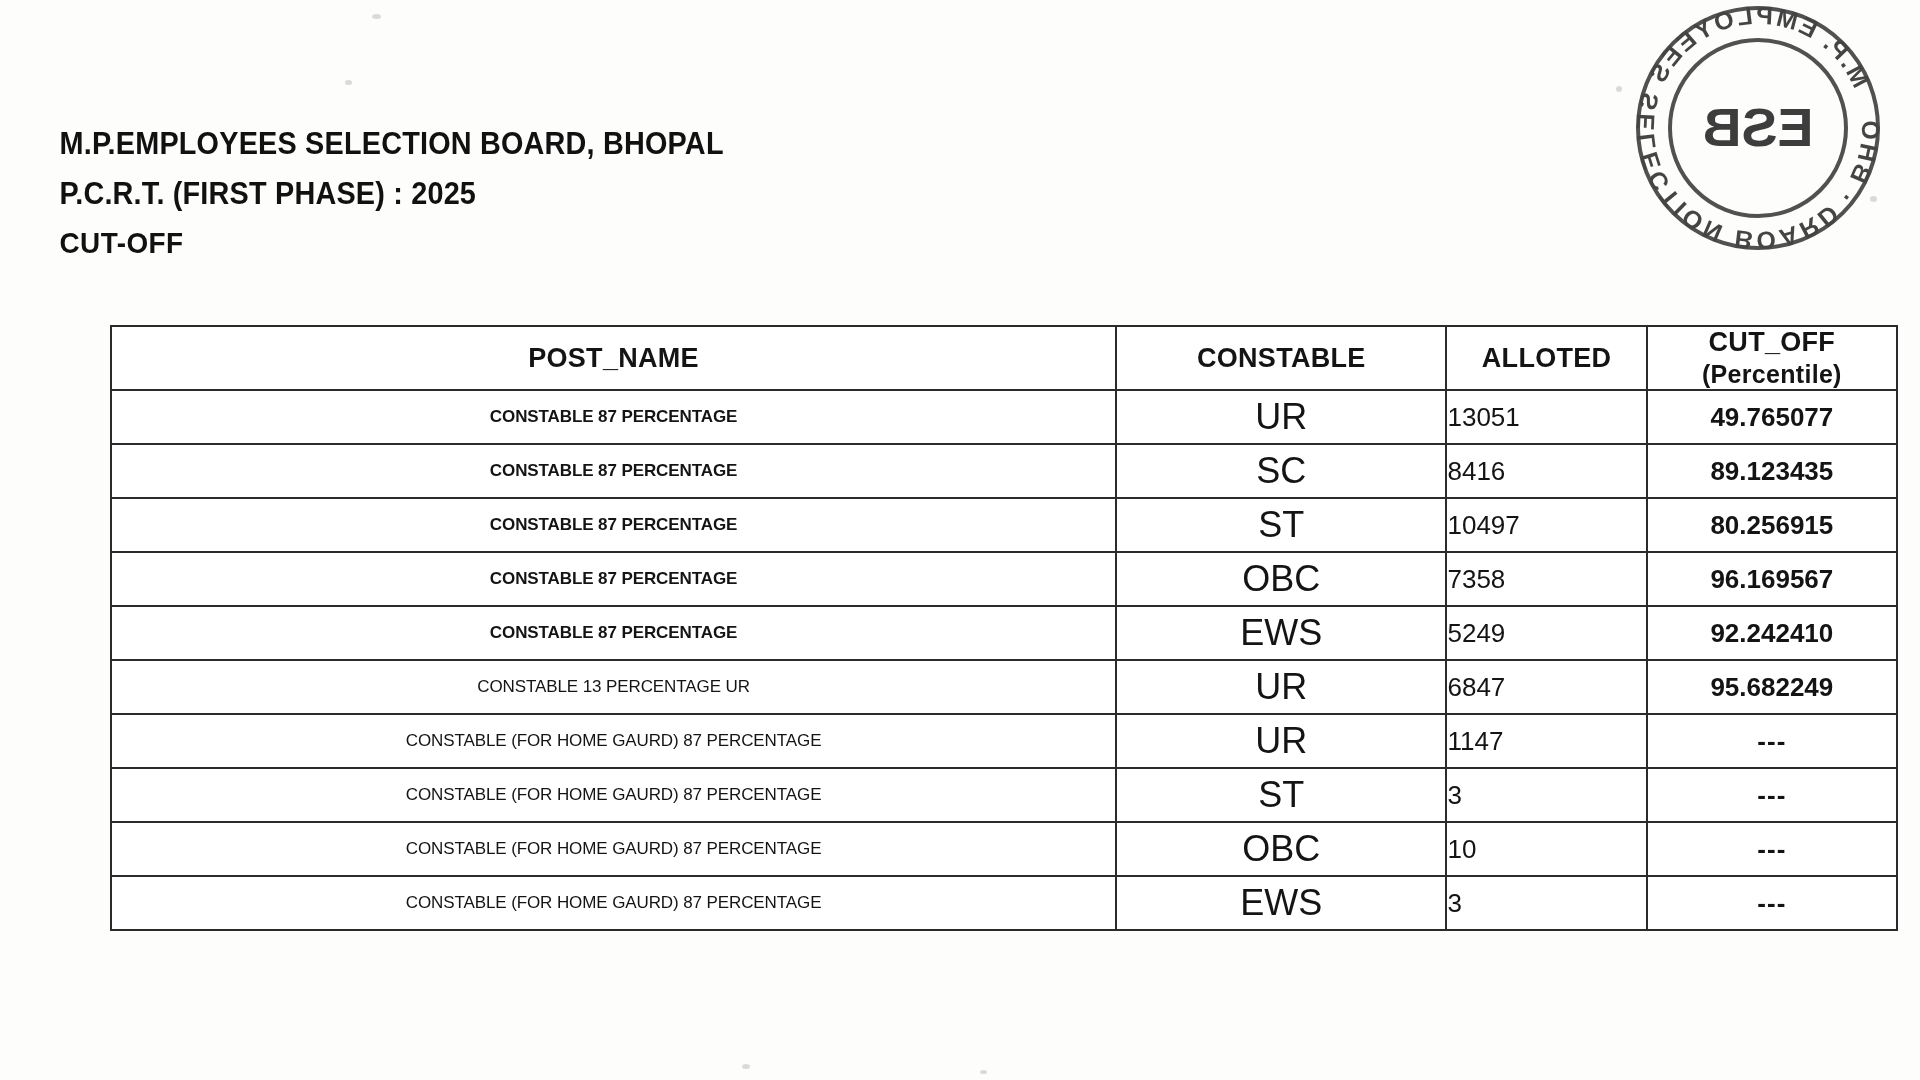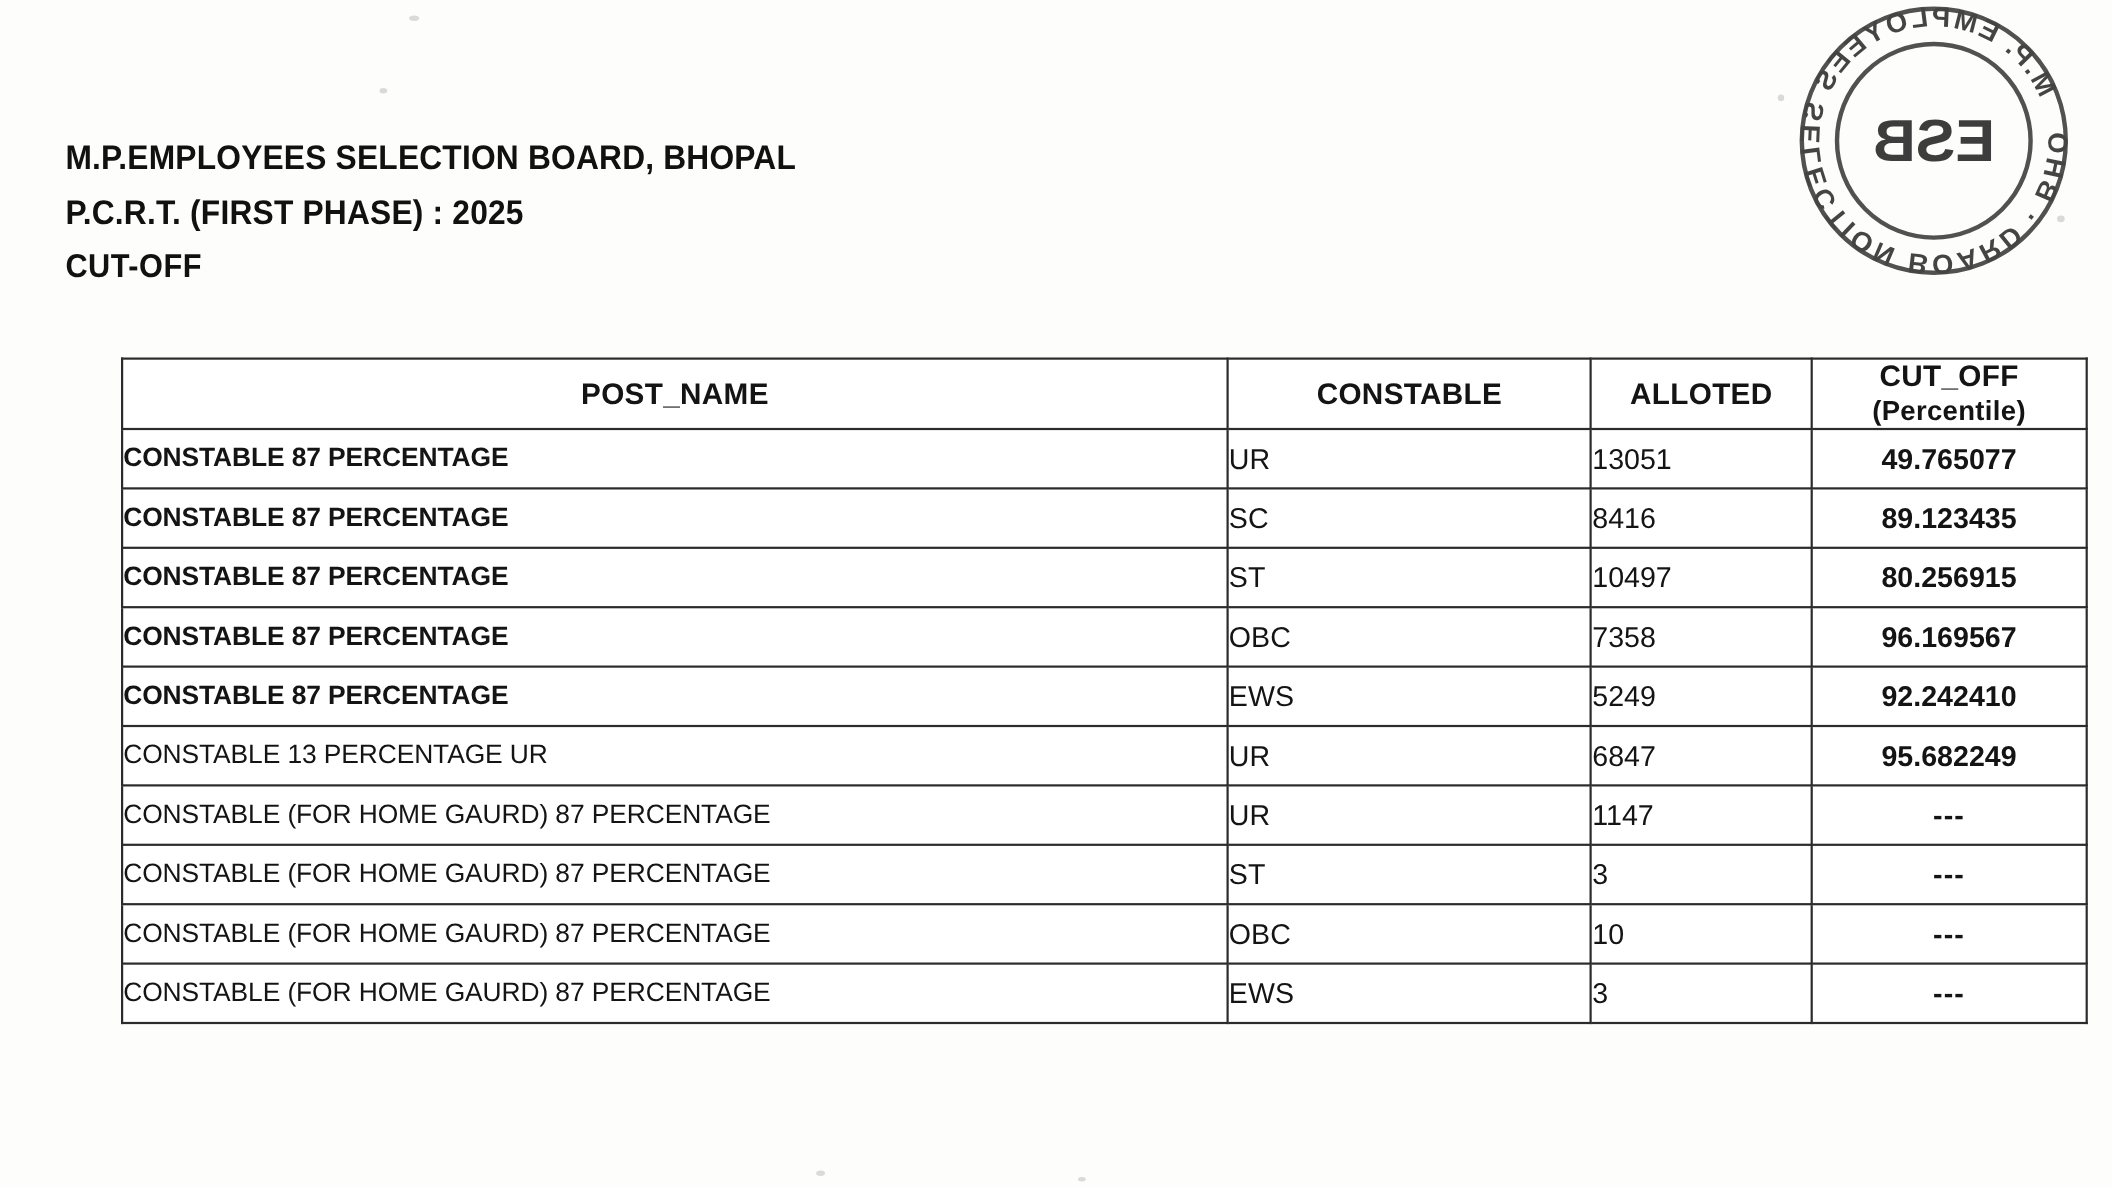--- a/index.html
+++ b/index.html
@@ -110,37 +110,37 @@
     margin-top: 2px;
     text-align: center;
   }
 
   col.c-post    { width: 1004px; }
   col.c-cat     { width: 330px; }
   col.c-allot   { width: 200px; }
   col.c-cut     { width: 250px; }
 
   td.post {
-    text-align: left;
+    text-align: center;
     padding-left: 10px;
-    font-size: 24px;
+    font-size: 17px;
     white-space: nowrap;
     letter-spacing: -.1px;
   }
   td.post.strong {
     font-weight: bold;
     color: #0c0c0c;
   }
   td.post.light {
     font-weight: normal;
     color: #2a2a2a;
   }
   td.cat {
-    text-align: left;
-    font-size: 26px;
+    text-align: center;
+    font-size: 36px;
     color: #1a1a1a;
   }
   td.allot {
     text-align: left;
     font-size: 26px;
     color: #1a1a1a;
   }
   td.cut {
     text-align: center;
     font-size: 26px;

